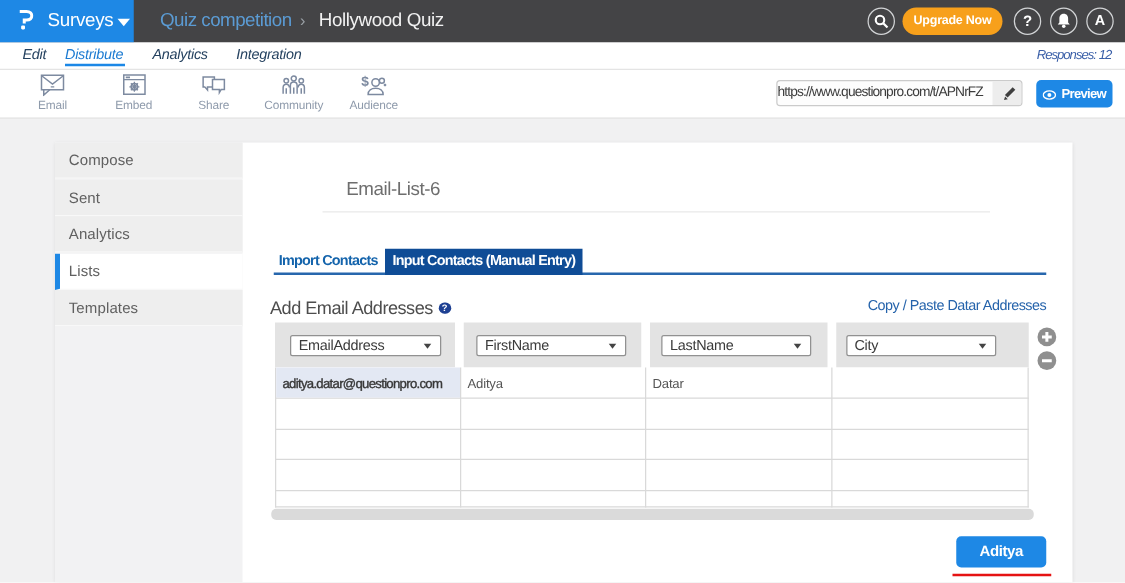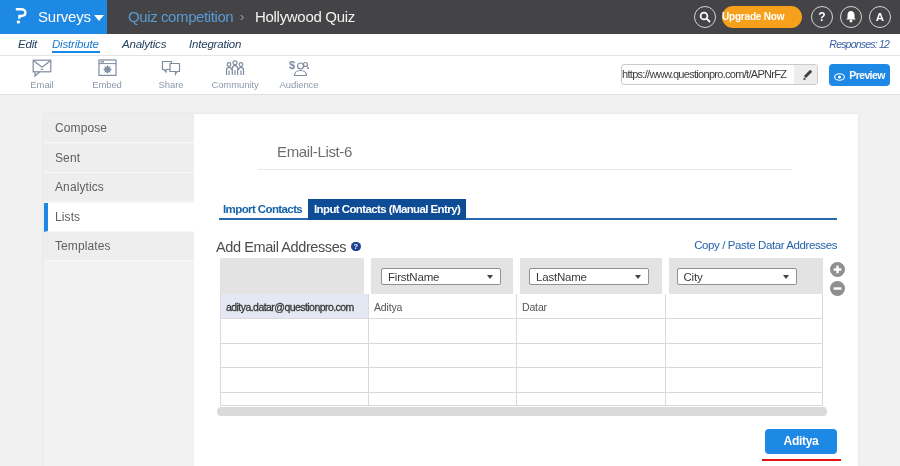--- a/index.html
+++ b/index.html
@@ -14,21 +14,21 @@
   #caret { left:94px; top:15px; width:0; height:0; border-left:5px solid transparent; border-right:5px solid transparent; border-top:6px solid #fff; }
   .crumb { top:0; height:34px; line-height:34px; font-size:15px; letter-spacing:-0.2px; }
   #crumb1 { left:128px; color:#5b9bd3; letter-spacing:-0.4px; }
   #crumbsep { left:240px; color:#9aa0a6; font-size:13px; }
   #crumb2 { left:255px; color:#f2f2f2; letter-spacing:-0.3px; }
   .tcirc { top:6px; width:22px; height:22px; border:1.4px solid #d2d4d6; border-radius:50%; color:#fff; text-align:center; }
   #circ-search { left:694px; }
   #circ-q { left:811px; font-size:12px; font-weight:bold; line-height:20.5px; }
   #circ-bell { left:840px; }
   #circ-a { left:869px; font-size:11.5px; font-weight:bold; line-height:20.5px; }
-  #upgrade { left:722px; top:6px; width:80px; height:22px; background:#f7a01b; border-radius:11px; color:#fff; font-size:10px; font-weight:bold; line-height:22px; letter-spacing:-0.2px; }
+  #upgrade { left:722px; top:6px; width:80px; height:22px; background:#f7a01b; border-radius:11px; color:#fff; font-size:10px; font-weight:bold; text-align:center; line-height:22px; letter-spacing:-0.2px; }
 
   
   #navrow { left:0; top:34px; width:900px; height:22px; background:#fff; border-bottom:1px solid #e4e4e4;font-style:italic; }
   .nav { top:0; height:21px; line-height:21px; font-size:11.5px; color:#24415f; letter-spacing:-0.2px; }
   #nav-distribute { color:#1b7ad1; }
   #distunder { left:51.5px; top:17px; width:48px; height:1.5px; background:#1b87e6; }
   #responses { top:0; height:21px; line-height:21px; right:11px; color:#3a5fa8; font-size:10.5px; letter-spacing:-0.8px; }
 
   
   #toolbar { left:0; top:56px; width:900px; height:39px; background:#fff; border-bottom:1px solid #e0e0e0; }
@@ -201,20 +201,21 @@
     <div id="tab1" class="abs">Import Contacts</div>
     <div id="tab2" class="abs">Input Contacts (Manual Entry)</div>
     <div id="addemail" class="abs">Add Email Addresses</div>
     <div id="helpq" class="abs">?</div>
     <div id="copypaste" class="abs">Copy / Paste Datar Addresses</div>
 
     <div class="abs hcell" style="left:176px; width:144px"></div>
     <div class="abs hcell" style="left:327px; width:141.5px"></div>
     <div class="abs hcell" style="left:476px; width:141.5px"></div>
     <div class="abs hcell" style="left:624.5px; width:154px"></div>
+    <div class="abs hsel" style="left:188px; width:121px">EmailAddress<span class="car"></span></div>
     <div class="abs hsel" style="left:337px; width:120px">FirstName<span class="car"></span></div>
     <div class="abs hsel" style="left:485px; width:120px">LastName<span class="car"></span></div>
     <div class="abs hsel" style="left:632.5px; width:120px">City<span class="car"></span></div>
 
     <div id="plusbtn" class="abs"><svg width="15" height="15" viewBox="0 0 15 15">
         <line x1="3.6" y1="7.5" x2="11.4" y2="7.5" stroke="#fff" stroke-width="2.4"></line>
         <line x1="7.5" y1="3.6" x2="7.5" y2="11.4" stroke="#fff" stroke-width="2.4"></line>
       </svg></div>
     <div id="minusbtn" class="abs"><svg width="15" height="15" viewBox="0 0 15 15">
         <line x1="3.6" y1="7.5" x2="11.4" y2="7.5" stroke="#fff" stroke-width="2.4"></line>

